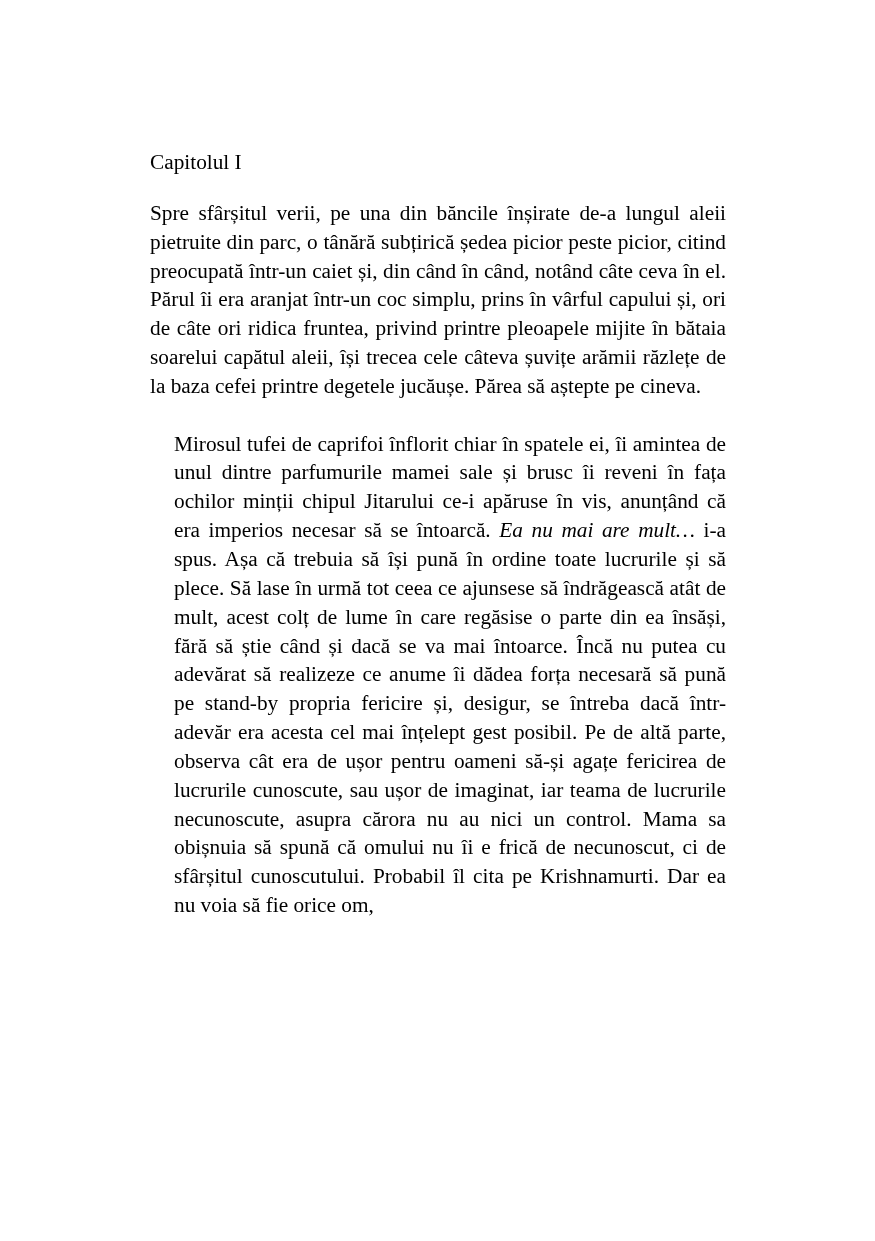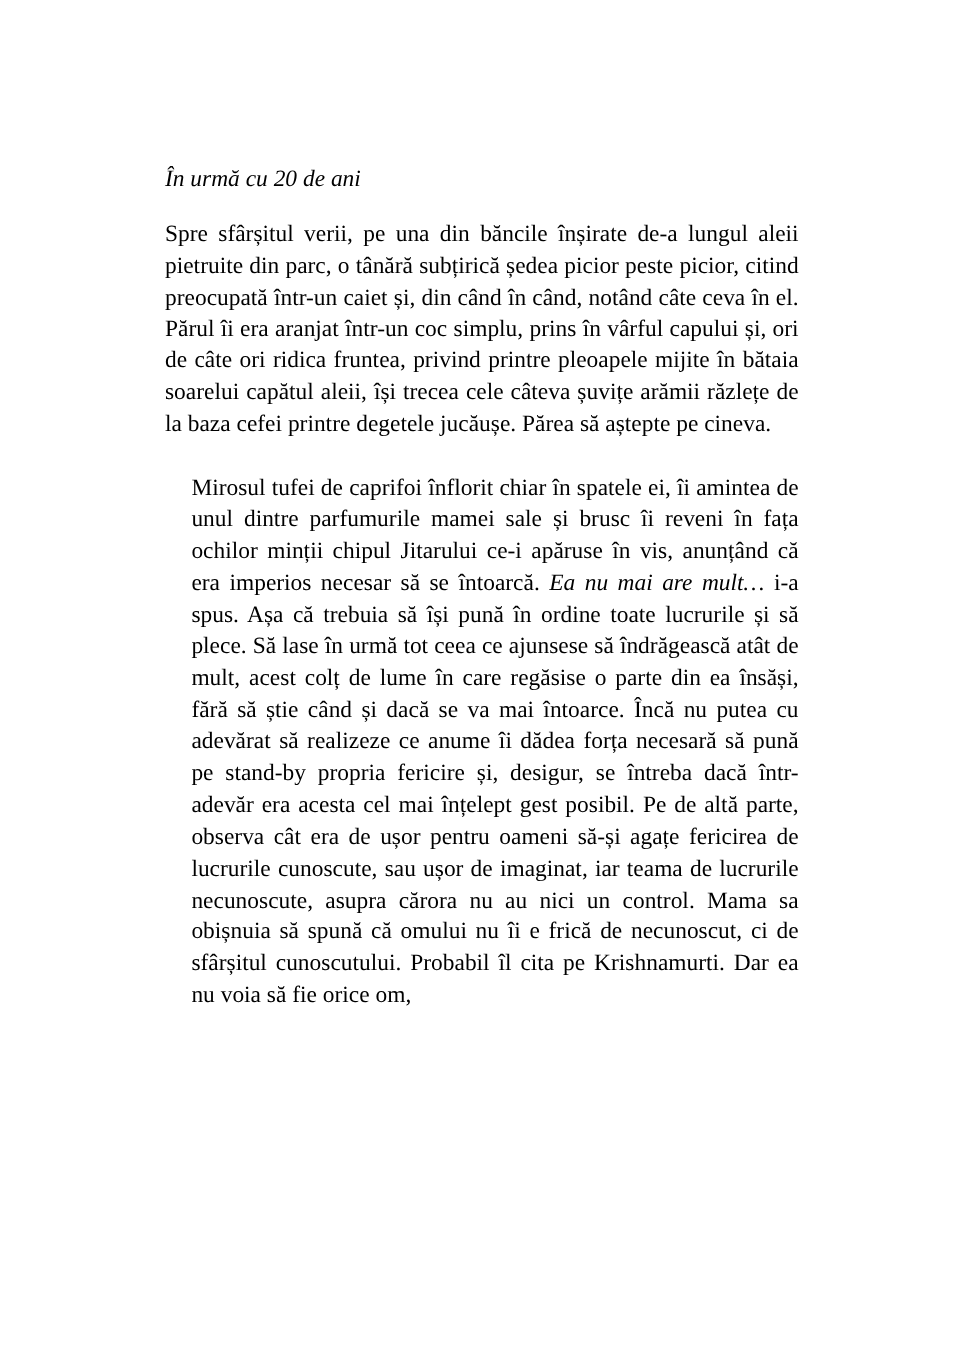--- a/index.html
+++ b/index.html
@@ -12,20 +12,20 @@
   .chapter { margin: 0 0 22px 0; font-size: 21.3px; }
   .subtitle { font-style: italic; margin: 0 0 21px 0; }
   .para { margin: 0; text-align: justify; text-align-last: left; }
   .para + .para { margin-top: 28.85px; margin-left: 24px; }
   .para span.it { font-style: italic; }
 </style>
 </head>
 <body>
 
 <div class="page">
-  <p class="subtitle">În urmă cu 20 de ani</p>
+  <p class="chapter">Capitolul I</p>
 
   <p class="para">
     <span>Spre sfârșitul verii, pe una din băncile înșirate de-a lungul aleii pietruite din parc, o tânără subțirică ședea picior peste picior, citind preocupată într-un caiet și, din când în când, notând câte ceva în el. Părul îi era aranjat într-un coc simplu, prins în vârful capului și, ori de câte ori ridica fruntea, privind printre pleoapele mijite în bătaia soarelui capătul aleii, își trecea cele câteva șuvițe arămii răzlețe de la baza cefei printre degetele jucăușe. Părea să aștepte pe cineva.</span>
   </p>
 
   <p class="para"><span>Mirosul tufei de caprifoi înflorit chiar în spatele ei, îi amintea de unul dintre parfumurile mamei sale și brusc îi reveni în fața ochilor minții chipul Jitarului ce-i apăruse în vis, anunțând că era imperios necesar să se întoarcă. </span><span class="it">Ea nu mai are mult…</span><span> i-a spus. Așa că trebuia să își pună în ordine toate lucrurile și să plece. Să lase în urmă tot ceea ce ajunsese să îndrăgească atât de mult, acest colț de lume în care regăsise o parte din ea însăși, fără să știe când și dacă se va mai întoarce. Încă nu putea cu adevărat să realizeze ce anume îi dădea forța necesară să pună pe stand-by propria fericire și, desigur, se întreba dacă într-adevăr era acesta cel mai înțelept gest posibil. Pe de altă parte, observa cât era de ușor pentru oameni să-și agațe fericirea de lucrurile cunoscute, sau ușor de imaginat, iar teama de lucrurile necunoscute, asupra cărora nu au nici un control. Mama sa obișnuia să spună că omului nu îi e frică de necunoscut, ci de sfârșitul cunoscutului. Probabil îl cita pe Krishnamurti. Dar ea nu voia să fie orice om,</span></p>
 </div>
 
 </body></html>

